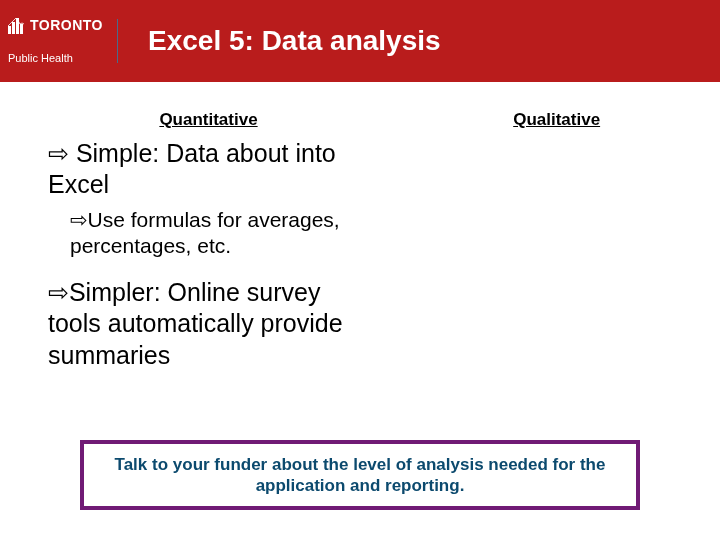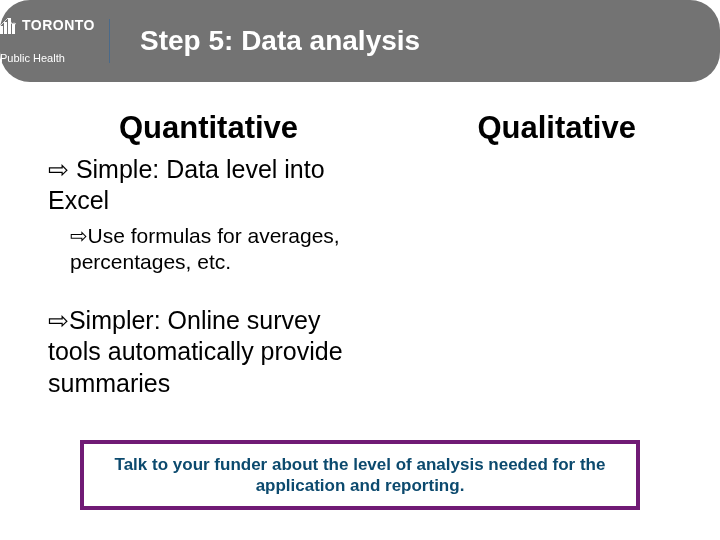--- a/index.html
+++ b/index.html
@@ -5,26 +5,25 @@
   * { margin: 0; padding: 0; box-sizing: border-box; }
   body {
     width: 720px;
     height: 540px;
     background: #ffffff;
     font-family: Arial, Helvetica, sans-serif;
     overflow: hidden;
     position: relative;
   }
   .header {
-    background: #737373;
+    background: #b91c1c;
     height: 82px;
     display: flex;
     align-items: center;
-    padding-left: 0;
-    border-radius: 30px;
+    padding-left: 8px;
   }
   .logo {
     color: #ffffff;
     font-size: 11px;
     line-height: 1.1;
     padding-right: 14px;
     border-right: 1px solid #4a6a8a;
     height: 44px;
     display: flex;
     flex-direction: column;
@@ -60,40 +59,41 @@
     display: flex;
     padding: 28px 30px 0 48px;
     gap: 20px;
   }
   .col {
     flex: 1;
   }
   .col-left { flex: 0 0 50%; }
   .col-right { flex: 0 0 46%; }
   .col-head {
-    font-size: 31px;
+    font-size: 17px;
     font-weight: bold;
     color: #000;
     text-align: center;
     margin-bottom: 8px;
+    text-decoration: underline;
   }
   .col-right .col-head { text-align: center; padding-left: 40px; }
   .bullet-line {
     font-size: 25px;
     color: #000;
     line-height: 1.25;
     margin-bottom: 6px;
   }
   .sub-bullet {
     font-size: 21px;
     color: #000;
     line-height: 1.25;
     padding-left: 22px;
     margin-top: 2px;
-    margin-bottom: 30px;
+    margin-bottom: 18px;
   }
   .callout {
     position: absolute;
     bottom: 30px;
     left: 80px;
     right: 80px;
     border: 4px solid #701a75;
     padding: 10px 18px;
     text-align: center;
     font-size: 17px;
@@ -114,27 +114,27 @@
           <rect x="4" y="4" width="3" height="12" fill="#fff"></rect>
           <rect x="8" y="0" width="3" height="16" fill="#fff"></rect>
           <rect x="12" y="6" width="3" height="10" fill="#fff"></rect>
           <path d="M0 8 Q2 6 4 4 Q6 2 8 0 Q10 2 12 6 Q14 4 16 6" stroke="#fff" stroke-width="0.8" fill="none"></path>
         </svg>
       </span>
       <span class="logo-city">TORONTO</span>
     </div>
     <div class="logo-sub">Public Health</div>
   </div>
-  <div class="title">Step 5: Data analysis</div>
+  <div class="title">Excel 5: Data analysis</div>
 </div>
 
 <div class="content">
   <div class="col col-left">
     <div class="col-head">Quantitative</div>
-    <div class="bullet-line">⇨ Simple: Data level into Excel</div>
+    <div class="bullet-line">⇨ Simple: Data about into Excel</div>
     <div class="sub-bullet">⇨Use formulas for averages, percentages, etc.</div>
     <div class="bullet-line">⇨Simpler: Online survey tools automatically provide summaries</div>
   </div>
   <div class="col col-right">
     <div class="col-head">Qualitative</div>
   </div>
 </div>
 
 <div class="callout">
   <span>Talk to your funder about the level of analysis needed for the application and reporting.</span>

